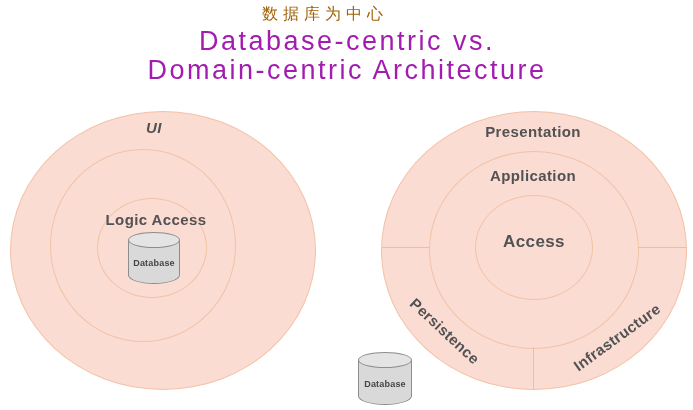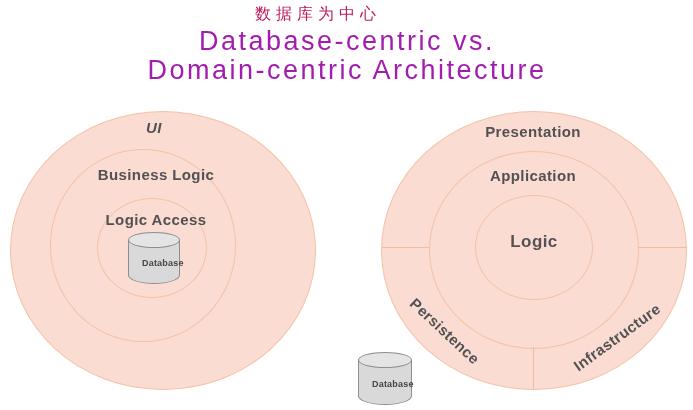--- a/index.html
+++ b/index.html
@@ -5,21 +5,21 @@
   * { margin:0; padding:0; box-sizing:border-box; }
   html,body { background:#ffffff; }
   .canvas {
     position:relative; width:693px; height:410px; overflow:hidden;
     background:#ffffff; font-family:"Liberation Sans", sans-serif;
   }
 
   
   .cjk {
     position:absolute; transform:translateX(-50%);
-    font-size:16px; letter-spacing:5px; color:#be185d; white-space:nowrap;
+    font-size:16px; letter-spacing:5px; color:#a16207; white-space:nowrap;margin-left:7px;
   }
   .cjk.top { left:318px; top:4px; }
   .cjk.bottom { left:330px; top:88px; }
   .title {
     position:absolute; left:347px; top:27px; transform:translateX(-50%);
     color:#a21caf; font-size:27px; font-weight:300; letter-spacing:2.5px;
     line-height:29px; text-align:center; white-space:nowrap;
   }
 
   
@@ -65,61 +65,59 @@
     position:absolute; left:0; right:0; top:8px; bottom:0;
     background:#d9d9d9; border:1px solid #8d8d8d; border-top:none;
     border-radius:0 0 50% 50% / 0 0 9px 9px;
   }
   .cyl-top {
     position:absolute; left:0; right:0; top:0; height:16px;
     background:#e4e4e4; border:1px solid #8d8d8d; border-radius:50%;
   }
   .cyl-label {
     position:absolute; left:0; right:0; top:50%;
-    text-align:left; font-size:9px; font-weight:700; color:#454545;
+    text-align:center; font-size:9px; font-weight:700; color:#454545;
     letter-spacing:0.2px;
-    padding-left:14px;
   }
 </style>
 </head>
 <body>
 
 <div class="canvas">
 
   <div class="cjk top">数据库为中心</div>
   <div class="title">
     <div>Database-centric vs.</div>
     <div>Domain-centric Architecture</div>
   </div>
 
   <div class="circle filled l-outer"></div>
   <div class="circle l-mid"></div>
   <div class="circle l-inner"></div>
 
   <div class="ring-label l-ui">UI</div>
-  <div class="ring-label l-bl">Business Logic</div>
   <div class="ring-label l-da">Logic Access</div>
 
   <div class="cylinder cyl-left">
     <div class="cyl-body"></div>
     <div class="cyl-top"></div>
     <div class="cyl-label">Database</div>
   </div>
 
   <div class="circle filled r-outer"></div>
   <div class="circle r-mid"></div>
   <div class="circle r-inner"></div>
 
   <div class="divider div-left"></div>
   <div class="divider div-right"></div>
   <div class="divider div-bottom"></div>
 
   <div class="ring-label r-app">Application</div>
   <div class="ring-label r-pres">Presentation</div>
-  <div class="ring-label r-dom">Logic</div>
+  <div class="ring-label r-dom">Access</div>
   <div class="ring-label r-pers">Persistence</div>
   <div class="ring-label r-infra">Infrastructure</div>
 
   <div class="cylinder cyl-right">
     <div class="cyl-body"></div>
     <div class="cyl-top"></div>
     <div class="cyl-label">Database</div>
   </div>
 
 </div>

